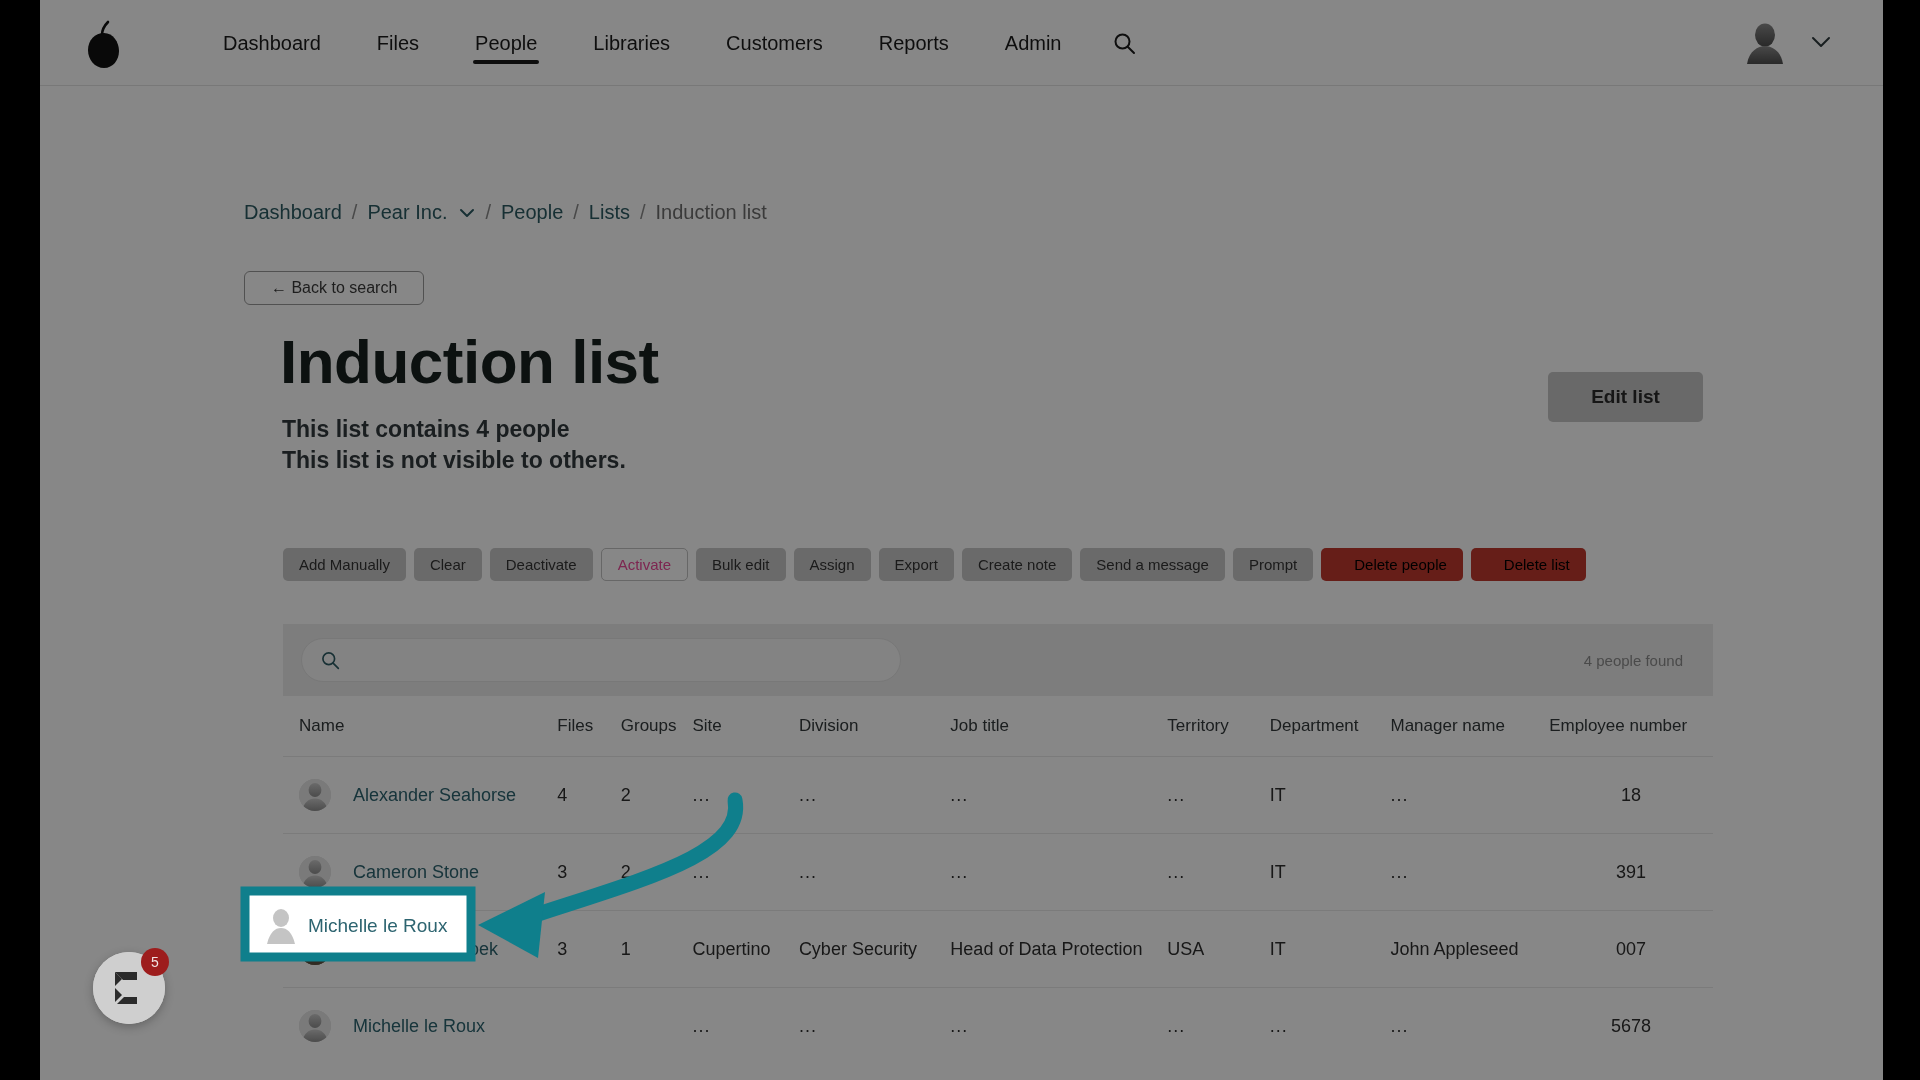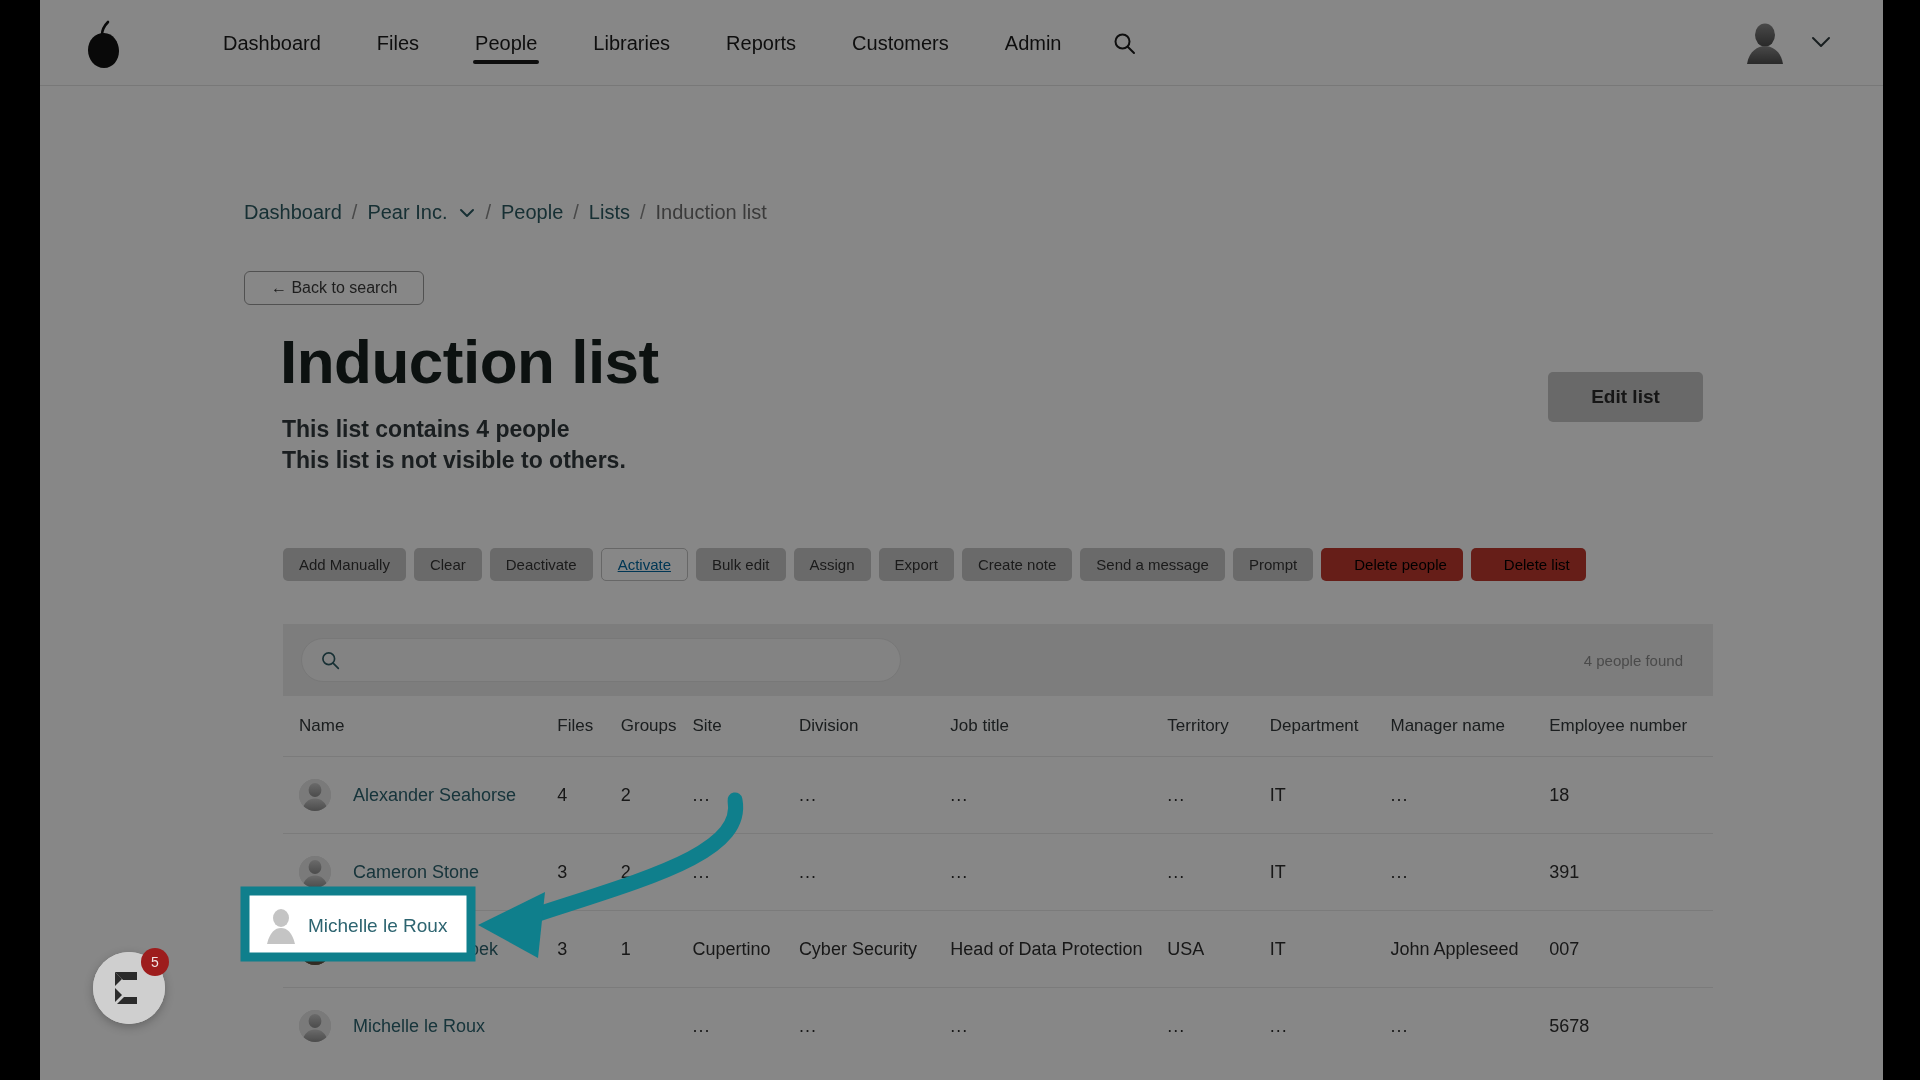--- a/index.html
+++ b/index.html
@@ -145,23 +145,22 @@
     color: #343434;
     font-size: 15px;
     display: flex; align-items: center;
     cursor: pointer;
     white-space: nowrap;
     font-family: "Liberation Sans", sans-serif;
   }
   .act.disabled {
     background: transparent;
     border: 1px solid #c2c2c2;
-    color: #0369a1;
+    color: #ec4899;
     cursor: default;
-    text-decoration: underline;
   }
   .act.danger {
     background: #c0392f;
     color: #000000;
     padding-left: 33px;
   }
 
   
   .panel {
     position: absolute; left: 243px; top: 538px;
@@ -214,21 +213,21 @@
   table.people tr:first-child td { border-top: 1px solid #e8e8e8; }
   .c-name  { width: 268px; padding-left: 16px !important; }
   .c-files { width: 62px; }
   .c-grp   { width: 70px; }
   .c-site  { width: 104px; }
   .c-div   { width: 148px; }
   .c-job   { width: 212px; }
   .c-terr  { width: 100px; }
   .c-dept  { width: 118px; }
   .c-mgr   { width: 155px; }
-  .c-emp   { width: 160px; }
+  .c-emp   { width: 160px; text-align: center; }
 
   .name-cell { display: flex; align-items: center; gap: 22px; }
   .mini-avatar {
     width: 32px; height: 32px; border-radius: 50%;
     overflow: hidden; flex: 0 0 32px;
     background: #e4e4e4;
     position: relative;
   }
   .mini-avatar svg { display:block; }
   .mini-avatar.photo { background: #6f6352; }
@@ -286,24 +285,24 @@
         <div class="nav-item">
           <span>Files</span>
         </div>
         <div class="nav-item active">
           <span>People</span>
         </div>
         <div class="nav-item">
           <span>Libraries</span>
         </div>
         <div class="nav-item">
+          <span>Customers</span>
+        </div>
+        <div class="nav-item">
           <span>Reports</span>
-        </div>
-        <div class="nav-item">
-          <span>Customers</span>
         </div>
         <div class="nav-item">
           <span>Admin</span>
         </div>
         <div class="nav-search">
           <svg width="24" height="24" viewBox="0 0 24 24">
             <circle cx="10.5" cy="10.5" r="7" stroke="#1c1c1c" stroke-width="2" fill="none"></circle>
             <line x1="15.7" y1="15.7" x2="22" y2="22" stroke="#1c1c1c" stroke-width="2" stroke-linecap="round"></line>
           </svg>
         </div>

